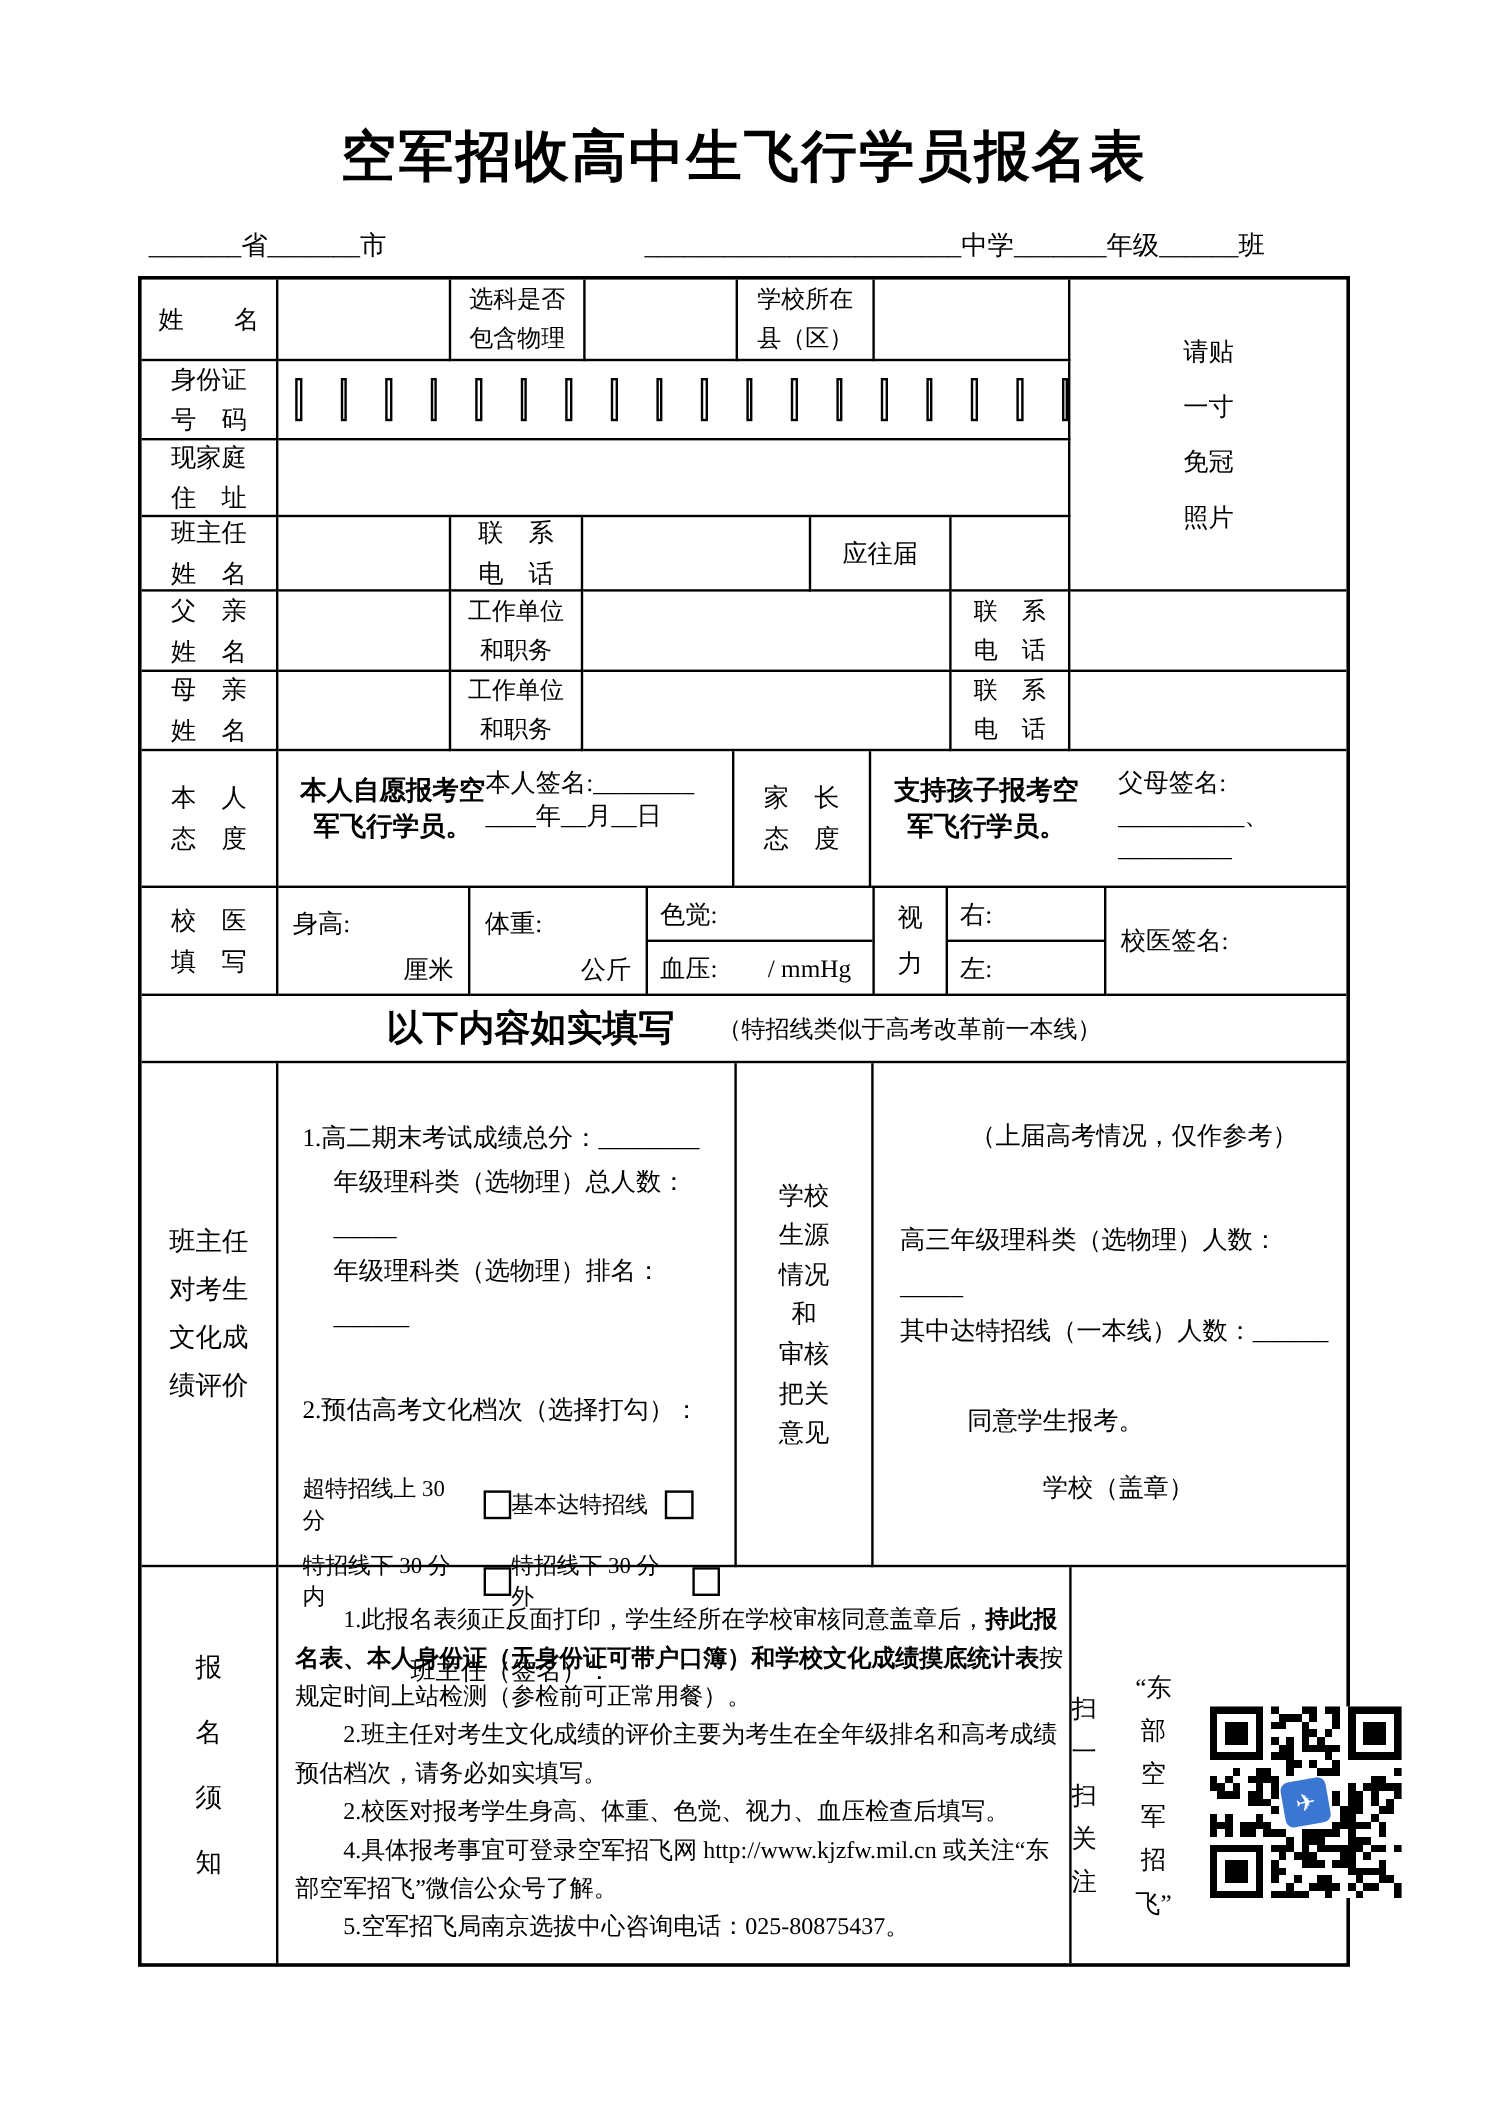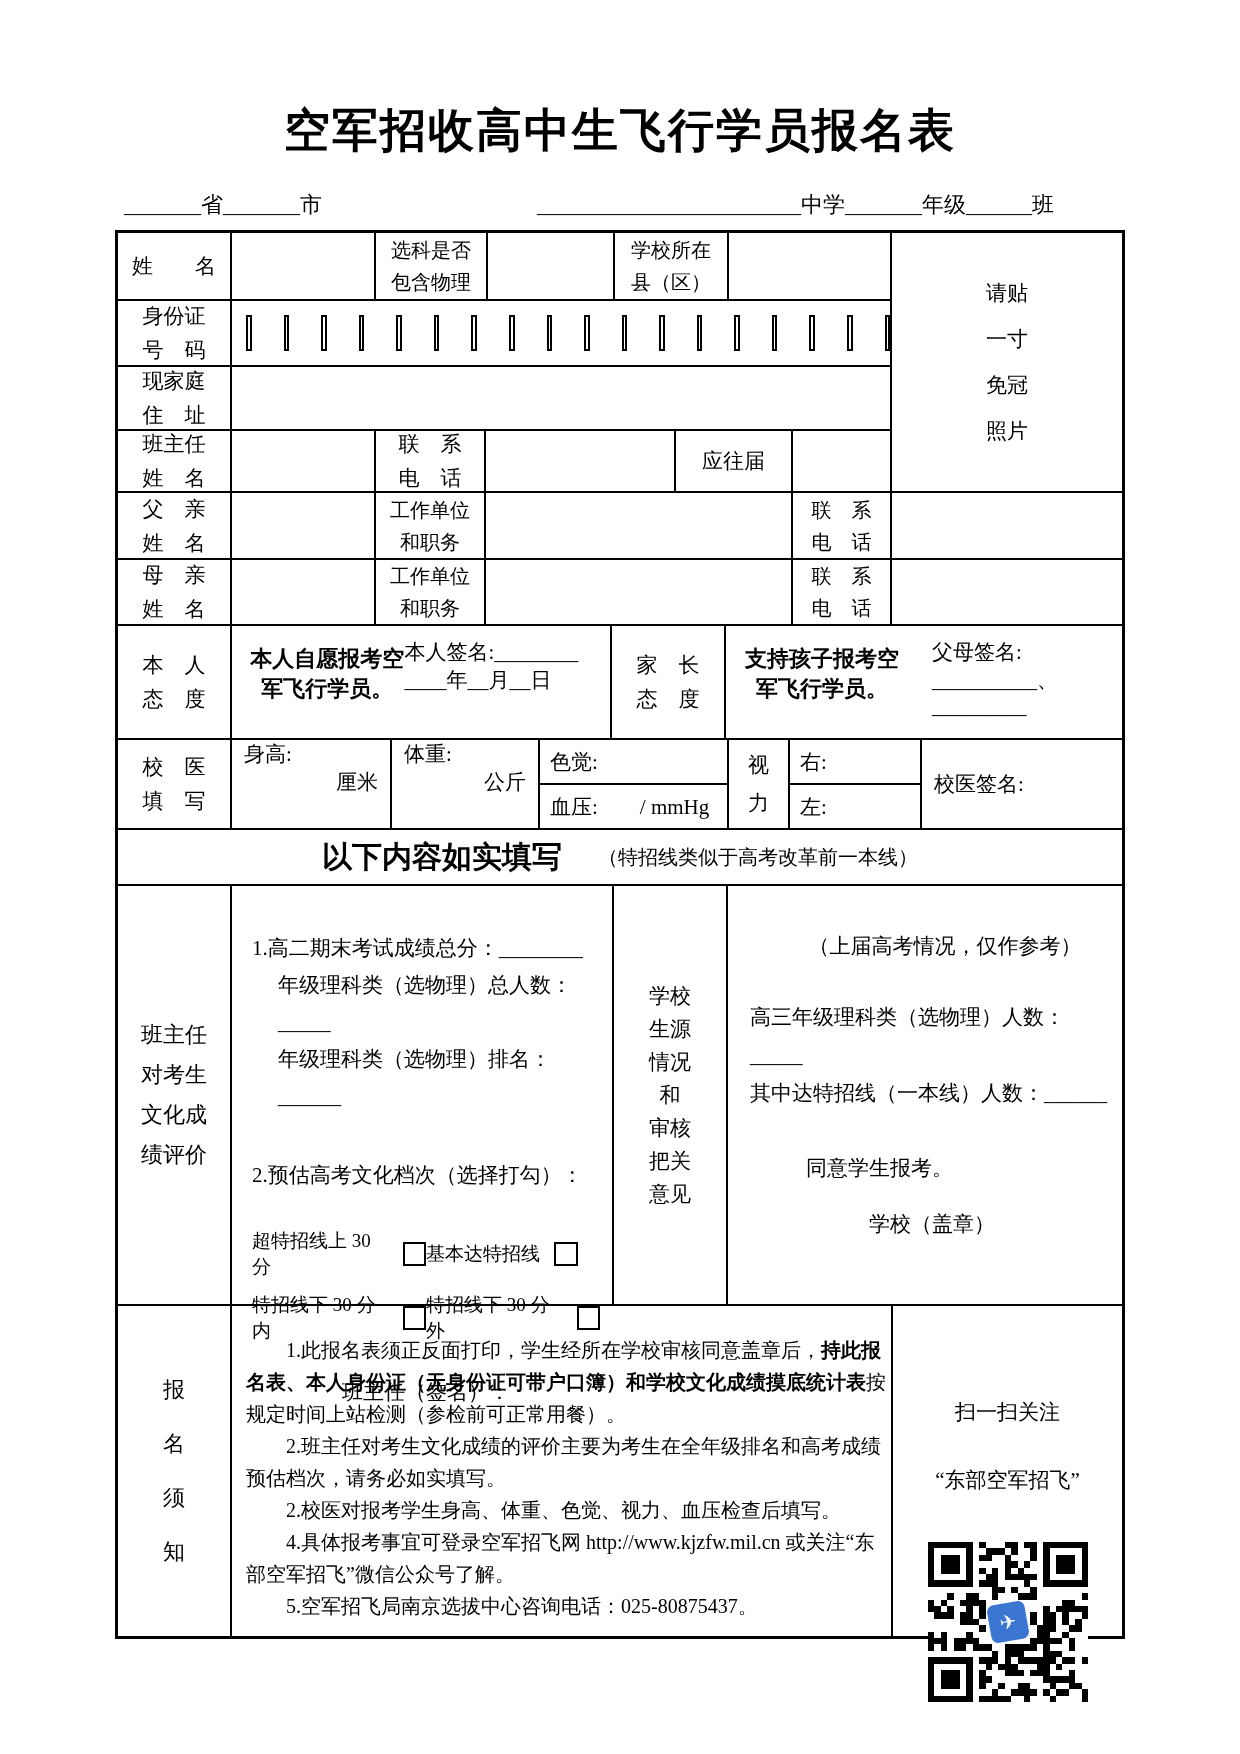--- a/index.html
+++ b/index.html
@@ -44,48 +44,48 @@
   .idstrip{display:flex;align-items:center;gap:10px;padding-left:14px;}
   .idbox{display:inline-block;width:26px;height:36px;border:2px solid #000;box-sizing:border-box;background:#fff;}
 
   .att{display:flex;justify-content:space-between;padding:12px 18px 10px;}
   .att .stmt{font-weight:bold;font-size:22px;text-align:center;margin-top:6px;}
   .att .sig{font-size:21px;}
 
   .split{display:flex;flex-direction:column;padding:0;}
   .split .sub{flex:1;border-bottom:2px solid #000;display:flex;align-items:center;padding-left:10px;}
   .split .sub:last-child{border-bottom:none;}
-  .pair{display:flex;flex-direction:column;padding:0 12px 6px;}
+  .pair{display:flex;flex-direction:column;justify-content:space-between;padding:16px 12px 6px;}
   .pair .u{align-self:flex-end;}
   .docsign{display:flex;align-items:center;padding-left:12px;}
 
   .banner{display:flex;align-items:center;justify-content:center;}
   .banner .bt{font-weight:bold;font-size:30px;font-family:"Liberation Sans","DejaVu Sans",sans-serif;}
   .banner .bs{font-size:20px;margin-left:4px;}
 
   .evalc{padding:44px 12px 10px 20px;}
   .evalc .ln{line-height:37px;}
   .evalc .ind{padding-left:26px;}
   .evalc .ln4{margin-top:42px;}
   .opts{margin-top:34px;display:flex;flex-wrap:wrap;font-size:19px;}
   .opt{width:50%;display:flex;align-items:center;margin-bottom:12px;}
   .opt .cb{width:24px;height:24px;border:2px solid #000;box-sizing:border-box;margin-left:14px;background:#fff;}
   .evsign{margin-top:22px;text-align:center;}
 
   .schc{padding:46px 8px 10px 22px;}
-  .schc .note{text-align:center;padding-left:26px;margin-bottom:38px;}
+  .schc .note{text-align:center;padding-left:26px;margin-bottom:54px;}
   .schc .ln{line-height:38px;}
   .schc .agree{margin-top:42px;padding-left:56px;}
   .schc .seal{margin-top:28px;text-align:center;}
 
   .ntcc{padding:28px 0 0 14px;font-size:20px;}
   .ntcc p{margin:0;text-indent:2em;line-height:32px;}
   .ntcc .bd{font-weight:bold;}
 
-  .qrcell{display:flex;flex-direction:column;align-items:center;padding-top:88px;}
+  .qrcell{display:flex;flex-direction:row;align-items:center;padding-top:50px;}
   .qrcap{line-height:36px;font-size:21px;text-align:center;}
   .qr-wrap{position:relative;margin-top:12px;width:160px;height:160px;}
   .qr-logo{position:absolute;left:61px;top:61px;width:38px;height:38px;border-radius:7px;
            display:flex;align-items:center;justify-content:center;color:#fff;font-size:20px;
            font-family:"DejaVu Sans",sans-serif;transform:rotate(-10deg);}
 </style>
 </head>
 <body>
 
 <div class="page">

